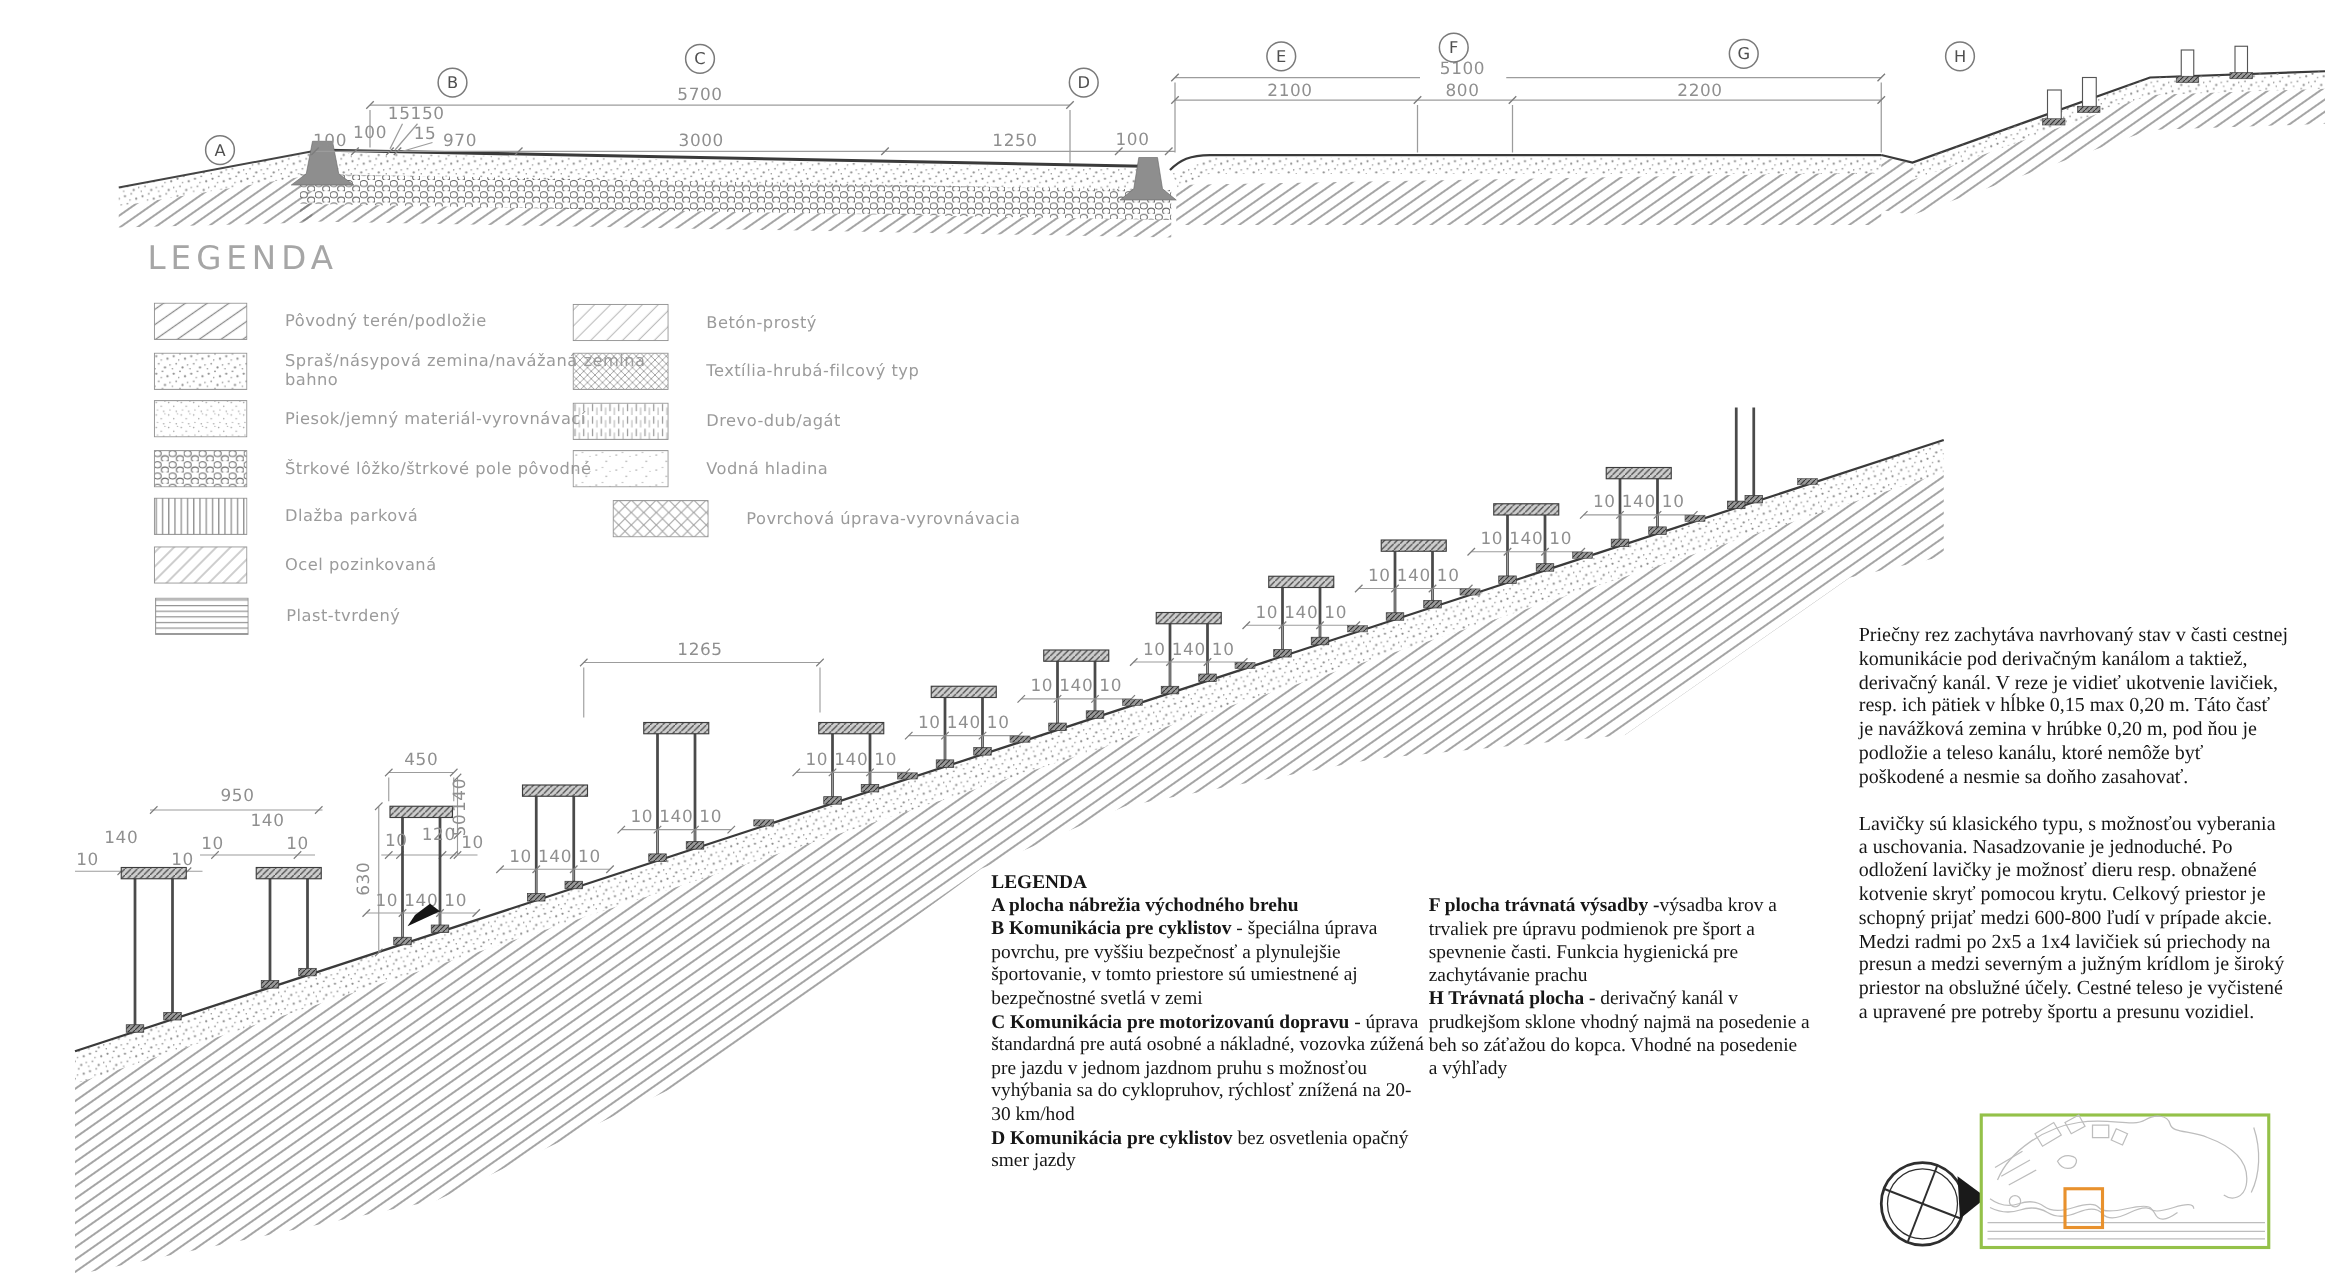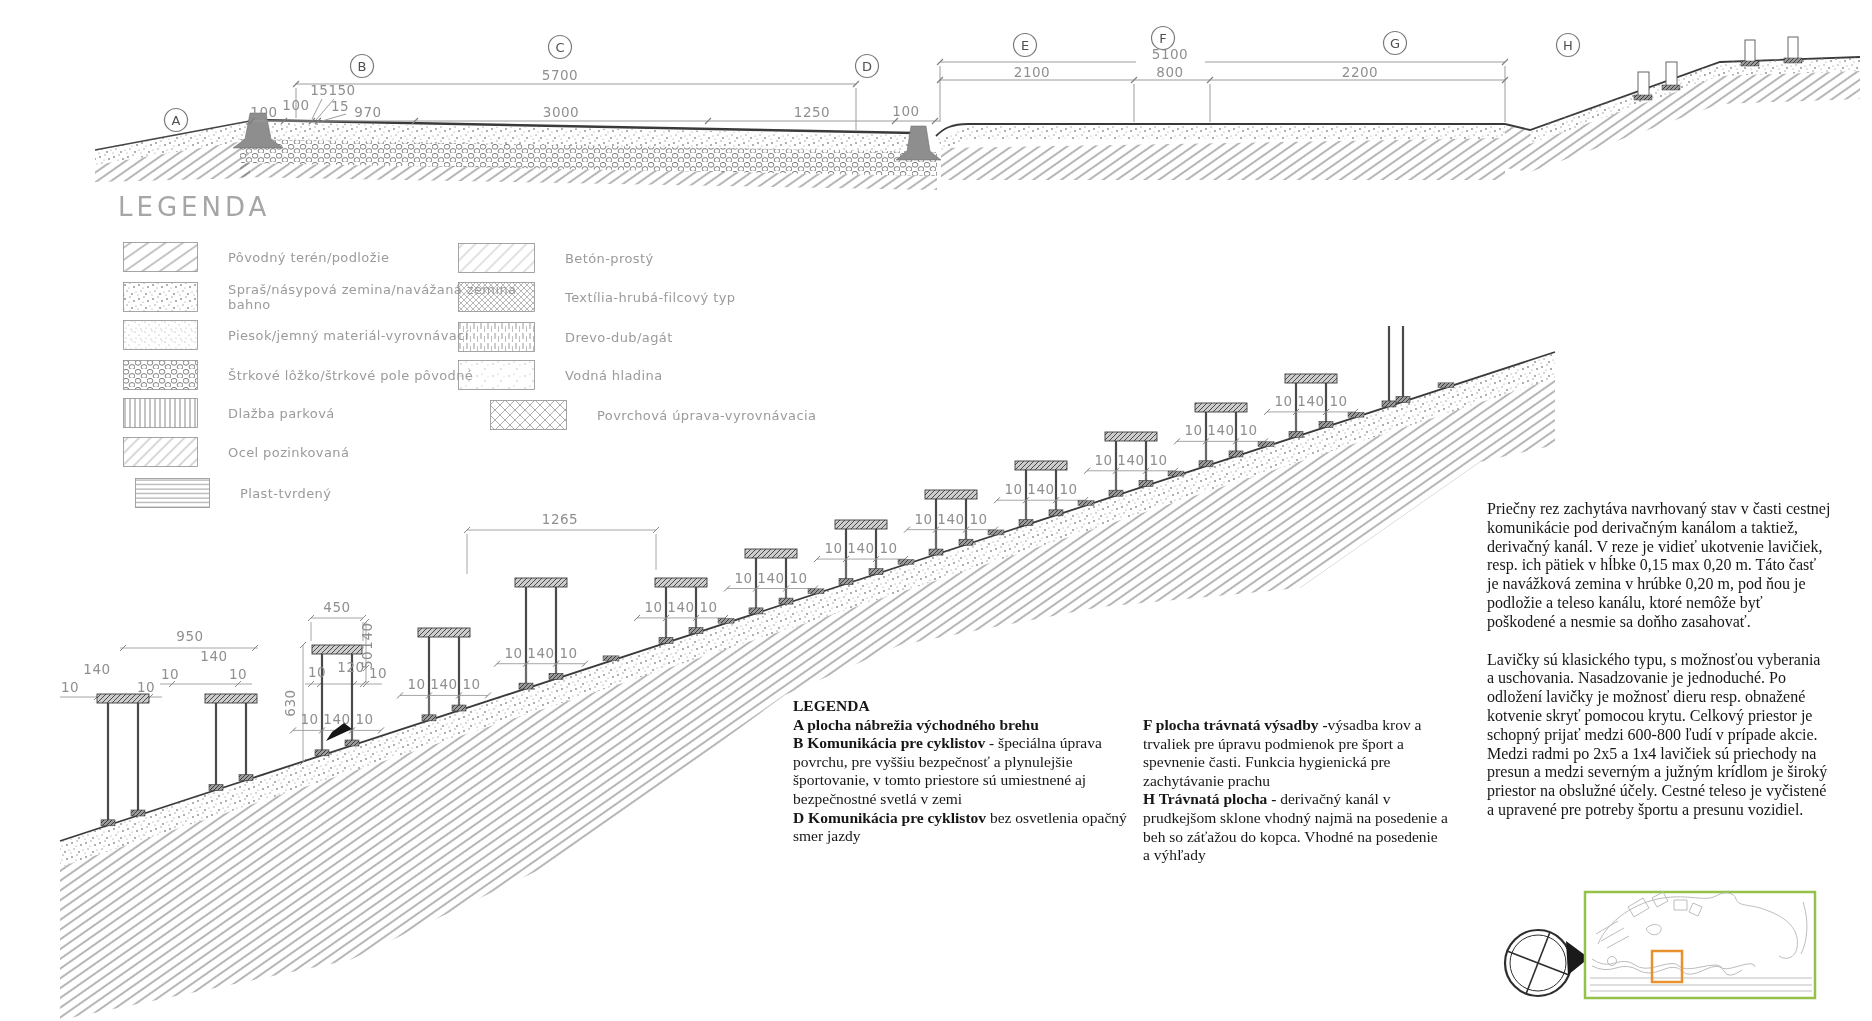--- a/index.html
+++ b/index.html
@@ -496,21 +496,21 @@
           <rect x="0.5" y="0.5" width="74" height="29" fill="url(#p-vert)" stroke="#8f8f8f" stroke-width="0.8"></rect>
         </svg>
         <span class="leg-label">Dlažba parková</span>
       </div>
       <div class="leg-row" style="left: 123px; top: 437px;">
         <svg width="75" height="30">
           <rect x="0.5" y="0.5" width="74" height="29" fill="url(#p-diag-light)" stroke="#8f8f8f" stroke-width="0.8"></rect>
         </svg>
         <span class="leg-label">Ocel pozinkovaná</span>
       </div>
-      <div class="leg-row" style="left: 135px; top: 478px;">
+      <div class="leg-row" style="left: 124px; top: 478px;">
         <svg width="75" height="30">
           <rect x="0.5" y="0.5" width="74" height="29" fill="url(#p-horiz)" stroke="#8f8f8f" stroke-width="0.8"></rect>
         </svg>
         <span class="leg-label">Plast-tvrdený</span>
       </div>
       <div class="leg-row" style="left: 458px; top: 243px;">
         <svg width="77" height="30">
           <rect x="0.5" y="0.5" width="76" height="29" fill="url(#p-diag-xlight)" stroke="#8f8f8f" stroke-width="0.8"></rect>
         </svg>
         <span class="leg-label">Betón-prostý</span>
@@ -539,20 +539,21 @@
         </svg>
         <span class="leg-label">Povrchová úprava-vyrovnávacia</span>
       </div>
     </div>
 
 <div class="serifblock bl" style="left:793px;top:697px;">
   <div class="bl-title">LEGENDA</div>
   <div id="legend-bottom-col1">
         <p><b>A plocha nábrežia východného brehu</b></p>
         <p><b>B Komunikácia pre cyklistov</b> - špeciálna úprava povrchu, pre vyššiu bezpečnosť a plynulejšie športovanie, v tomto priestore sú umiestnené aj bezpečnostné svetlá v zemi</p>
+        <p><b>C Komunikácia pre motorizovanú dopravu</b> - úprava štandardná pre autá osobné a nákladné, vozovka zúžená pre jazdu v jednom jazdnom pruhu s možnosťou vyhýbania sa do cyklopruhov, rýchlosť znížená na 20-30 km/hod</p>
         <p><b>D Komunikácia pre cyklistov</b> bez osvetlenia opačný smer jazdy</p>
       </div>
 </div>
 <div class="serifblock bl" style="left:1143px;top:716px;width:305px;">
   <div id="legend-bottom-col2">
         <p><b>F plocha trávnatá výsadby -</b>výsadba krov a trvaliek pre úpravu podmienok pre šport a spevnenie časti. Funkcia hygienická pre zachytávanie prachu</p>
         <p><b>H Trávnatá plocha -</b> derivačný kanál v prudkejšom sklone vhodný najmä na posedenie a beh so záťažou do kopca. Vhodné na posedenie a výhľady</p>
       </div>
 </div>
 

